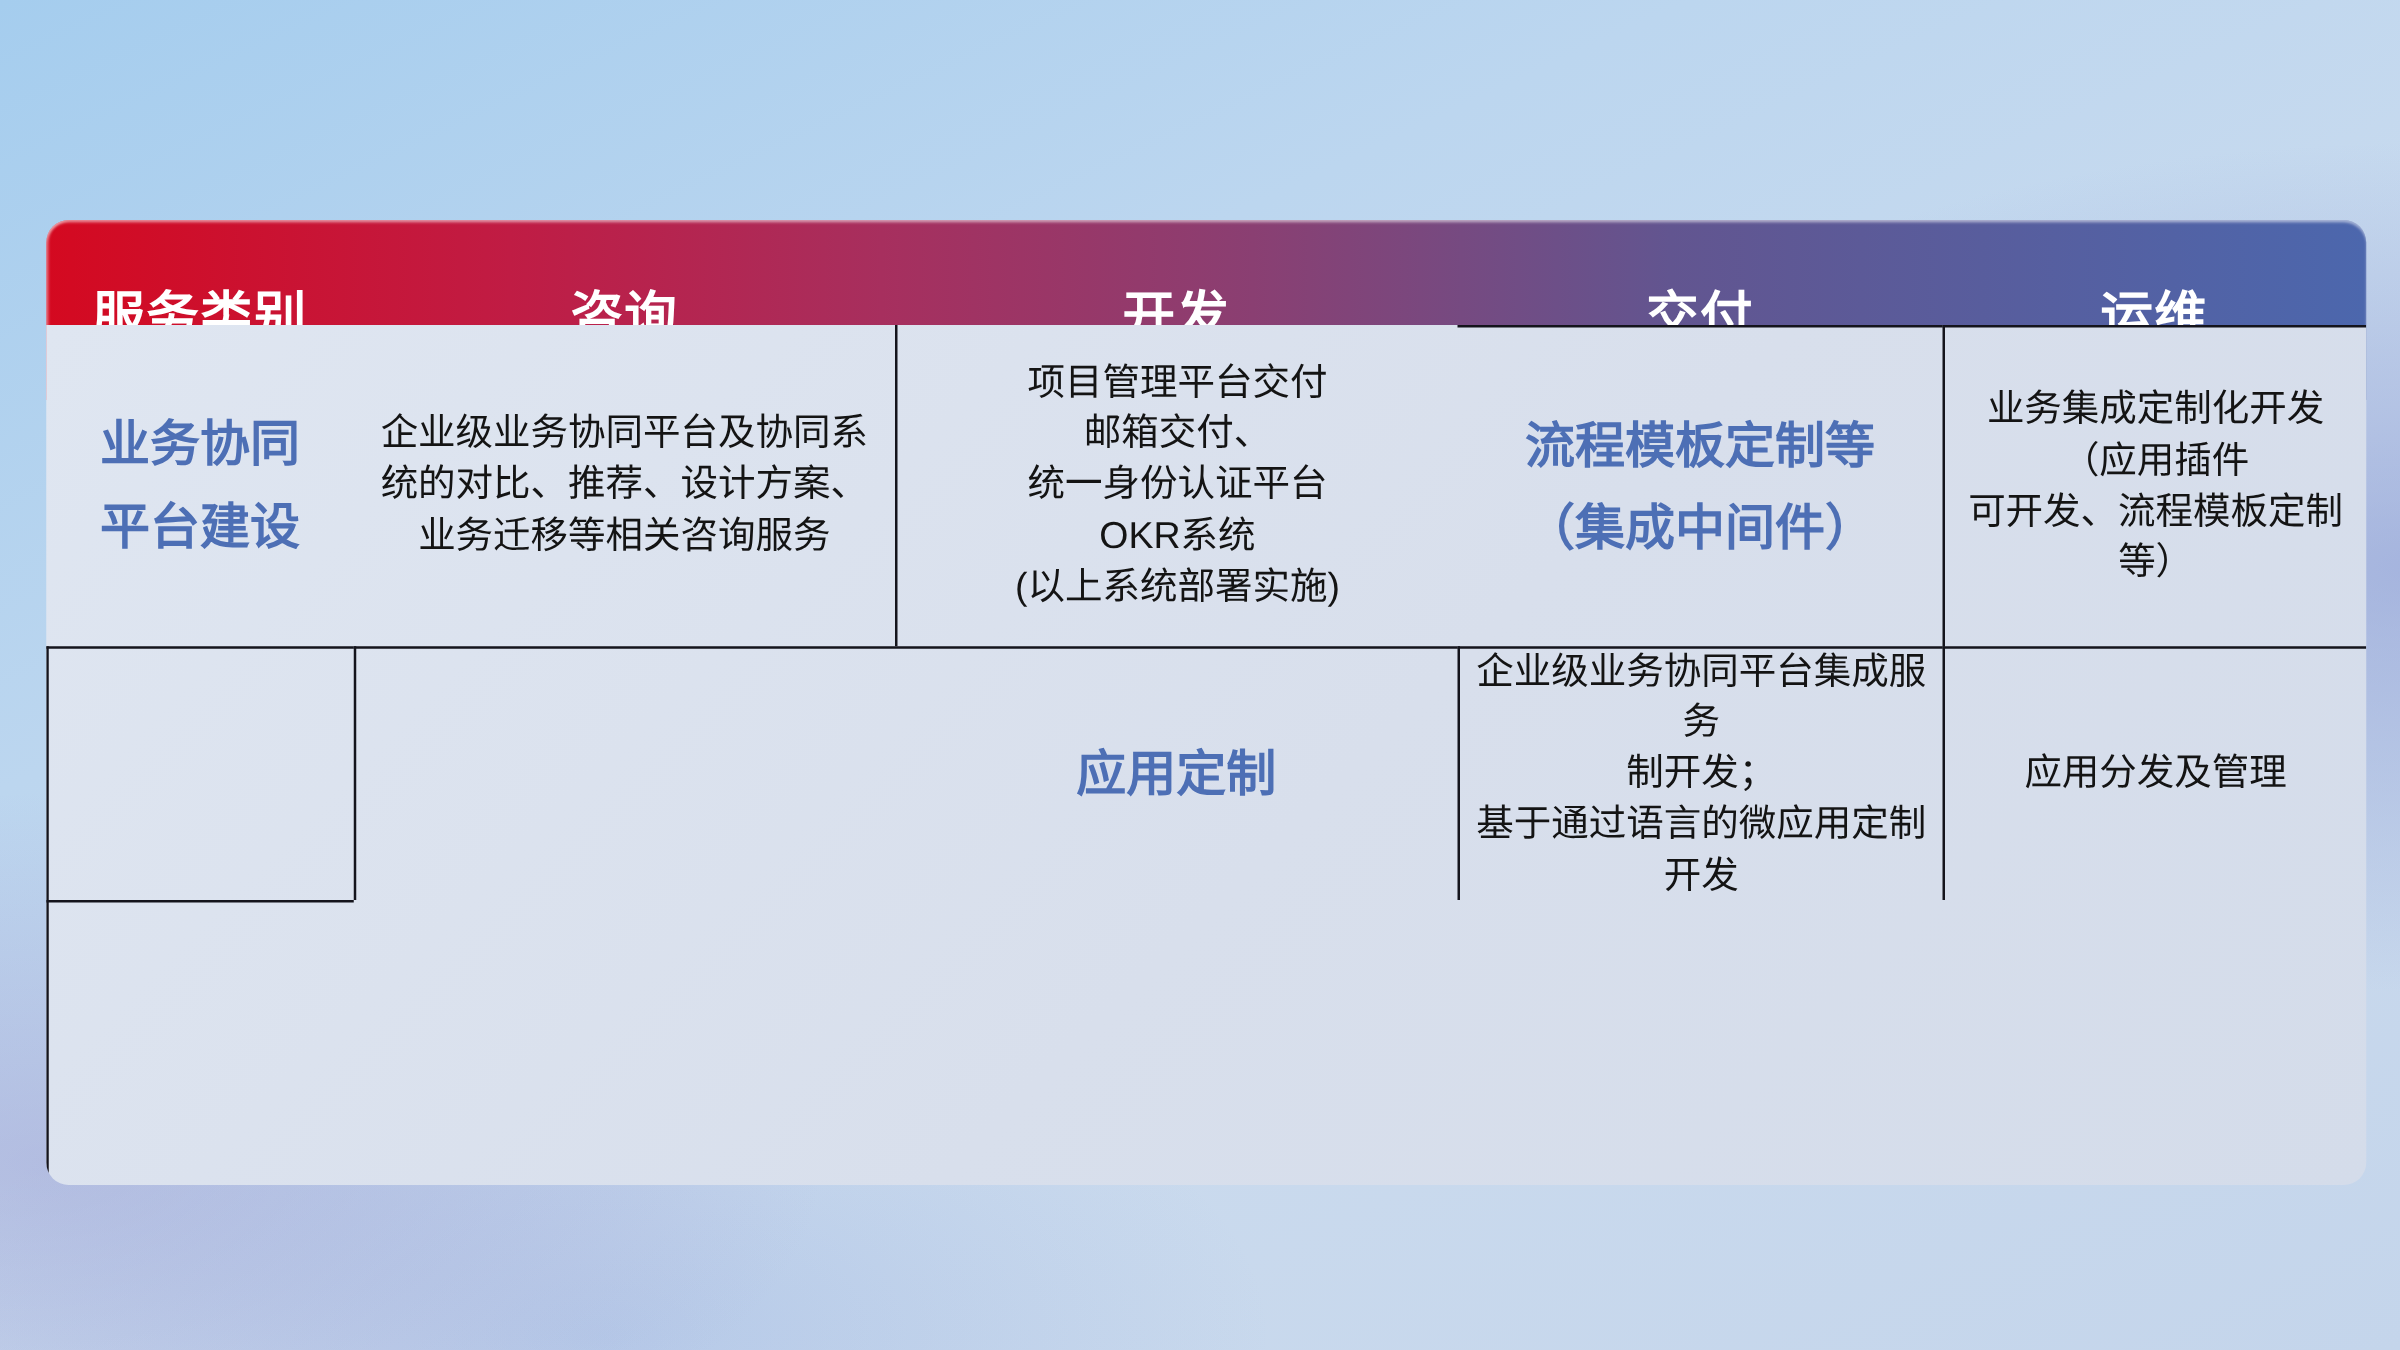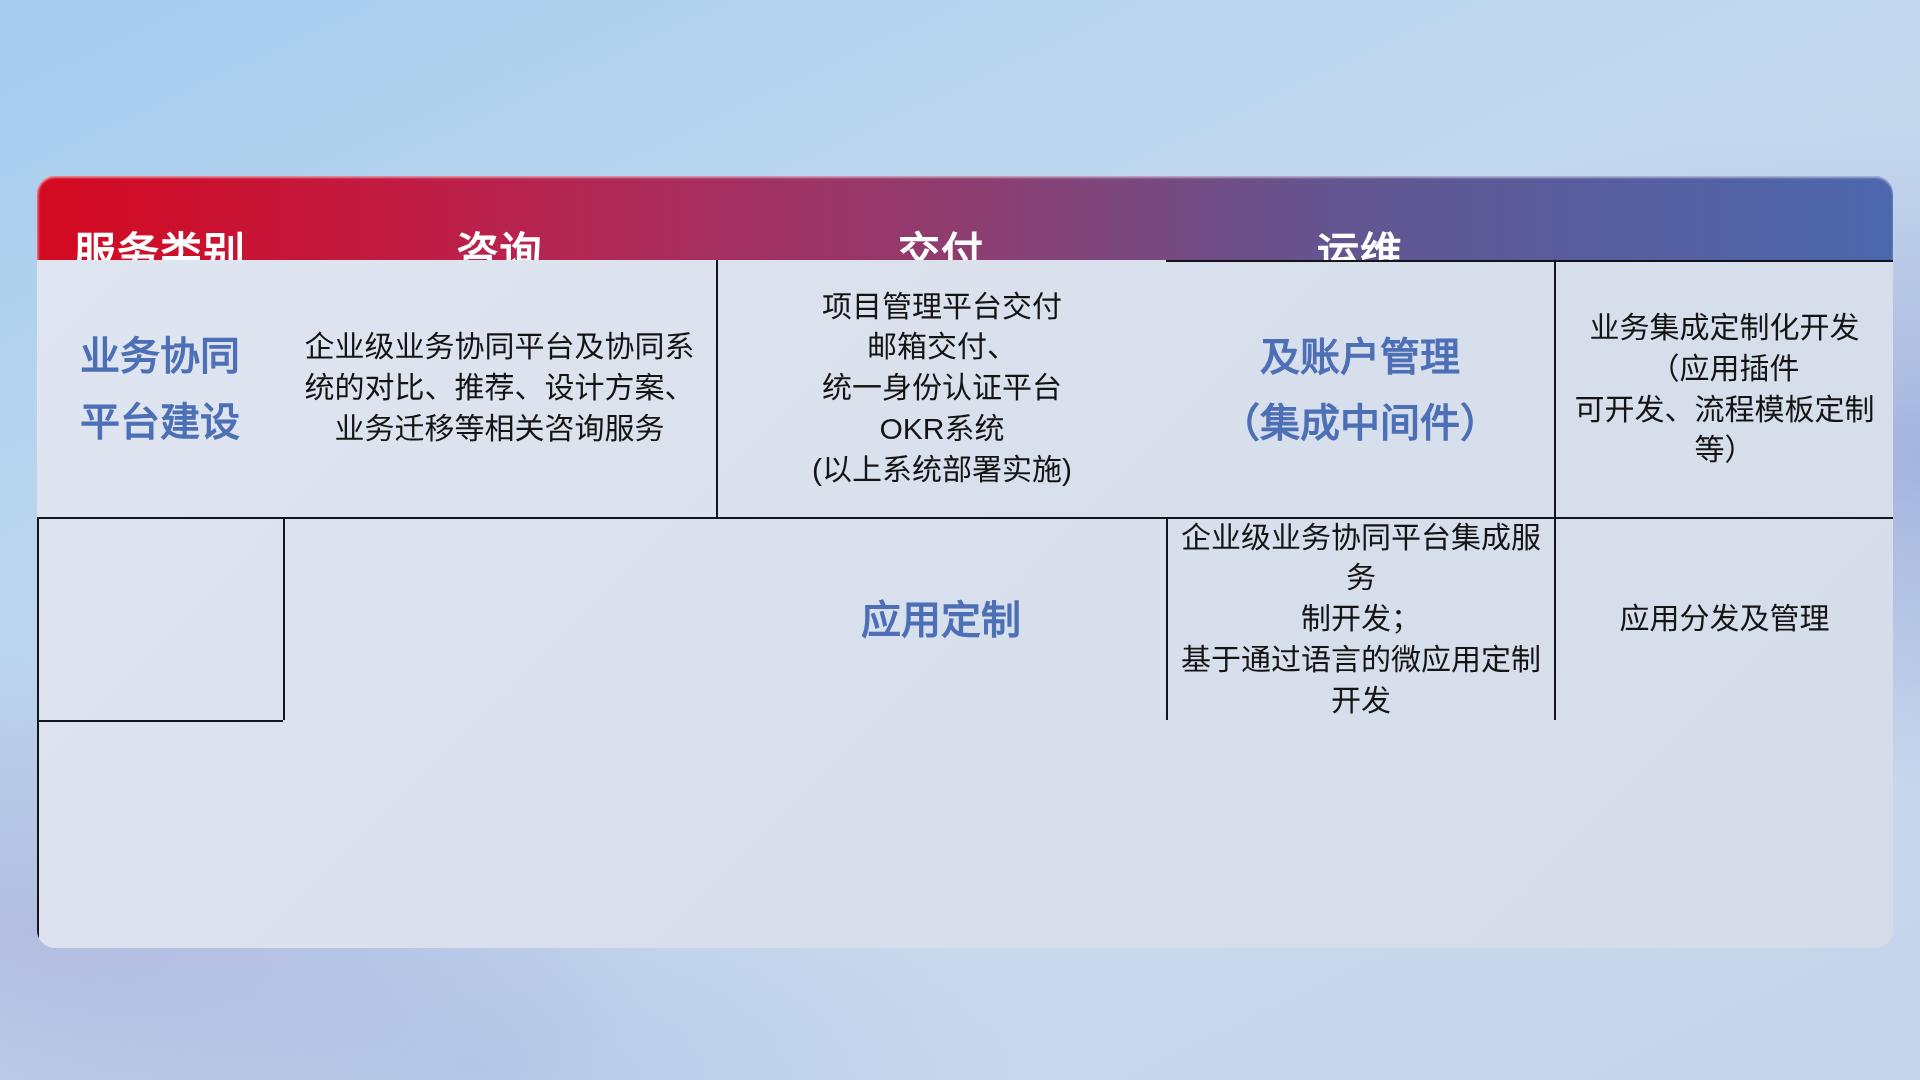--- a/index.html
+++ b/index.html
@@ -70,38 +70,39 @@
 </style>
 </head>
 <body>
 
 <div class="canvas">
   <div class="panel">
 
     <div class="header-bar">
       <div class="header-cell">服务类别</div>
       <div class="header-cell">咨询</div>
+      <div class="header-cell">开发</div>
       <div class="header-cell">交付</div>
       <div class="header-cell">运维</div>
     </div>
 
     <div class="body-grid">
 
       <div class="cell category">业务协同
 平台建设</div>
       <div class="cell">企业级业务协同平台及协同系
 统的对比、推荐、设计方案、
 业务迁移等相关咨询服务</div>
       <div class="cell vline">项目管理平台交付
 邮箱交付、
 统一身份认证平台
 OKR系统
 (以上系统部署实施)</div>
 
-      <div class="cell category hline">及账户管理
+      <div class="cell category hline">流程模板定制等
 （集成中间件）</div>
       <div class="cell vline hline">业务集成定制化开发（应用插件
 可开发、流程模板定制等）</div>
       <div class="cell vline hline"></div>
       <div class="cell vline hline"></div>
 
       <div class="cell category hline">应用定制</div>
       <div class="cell vline hline">企业级业务协同平台集成服务
 制开发；
 基于通过语言的微应用定制开发</div>

